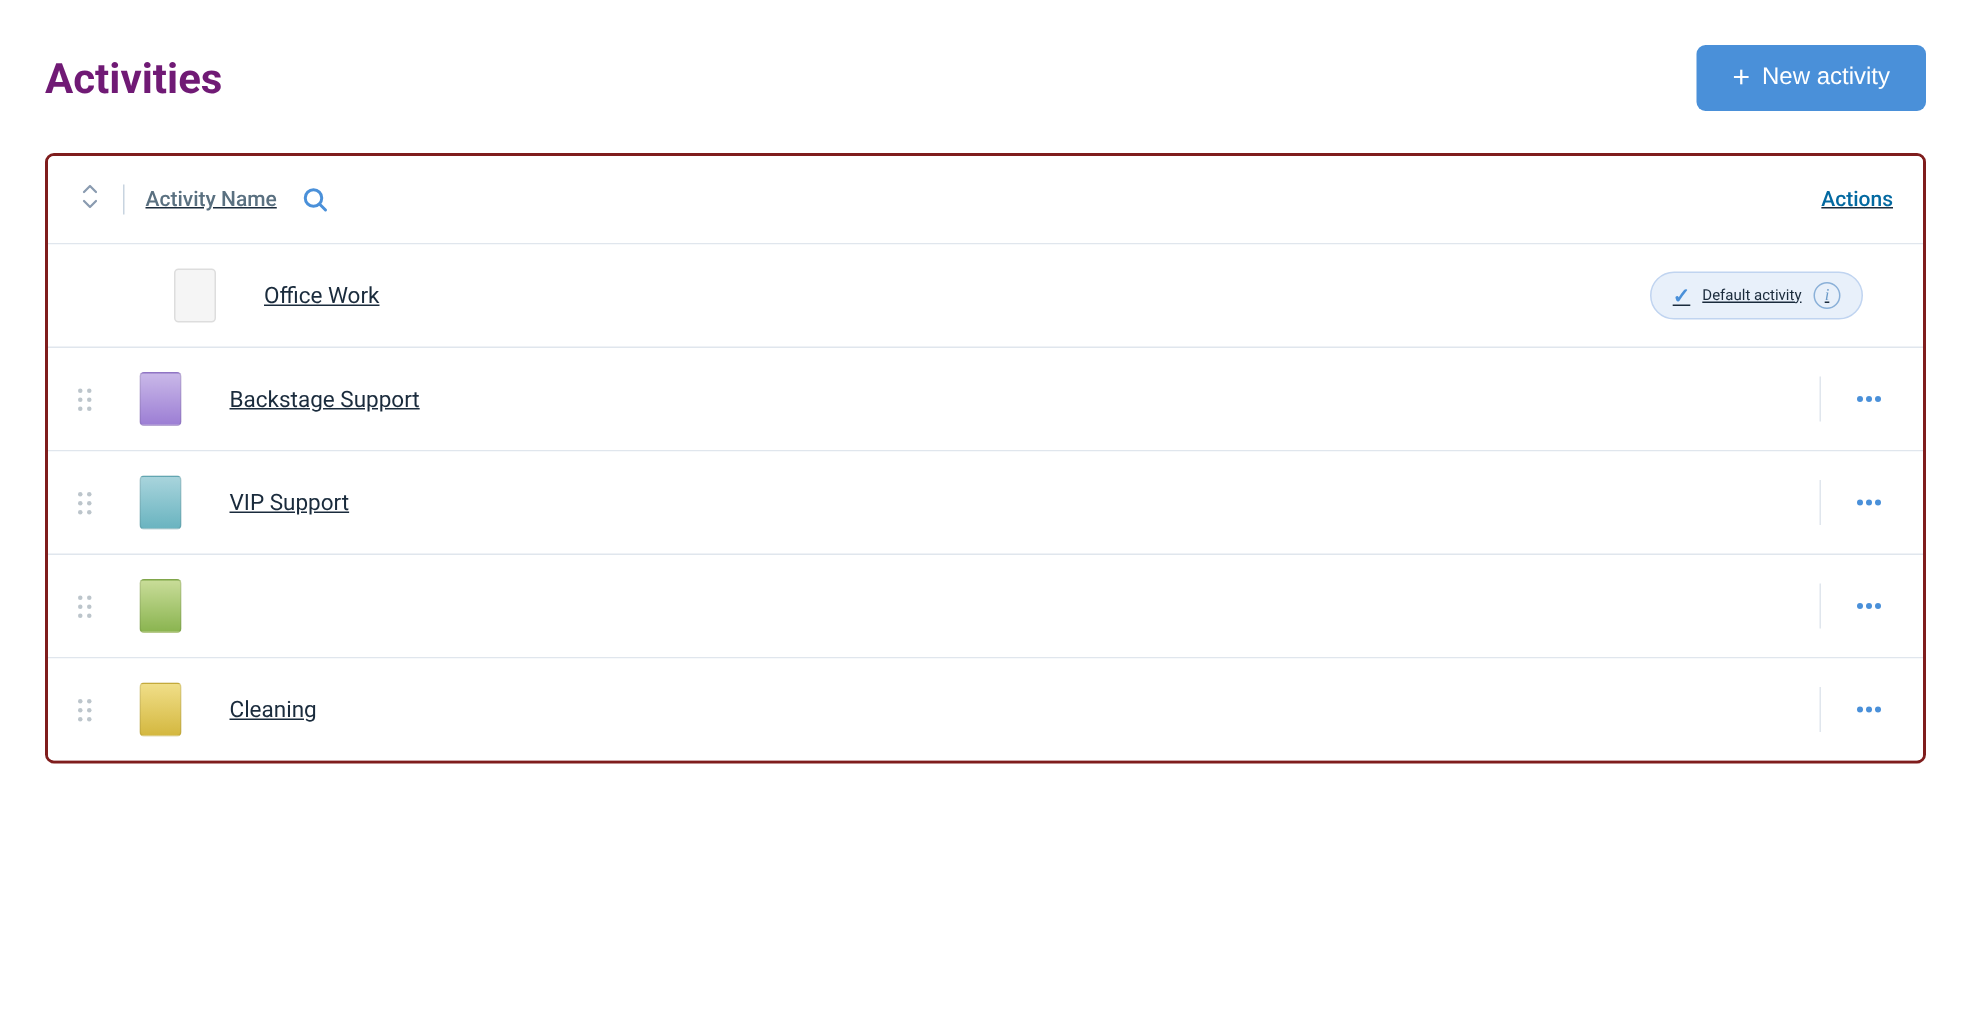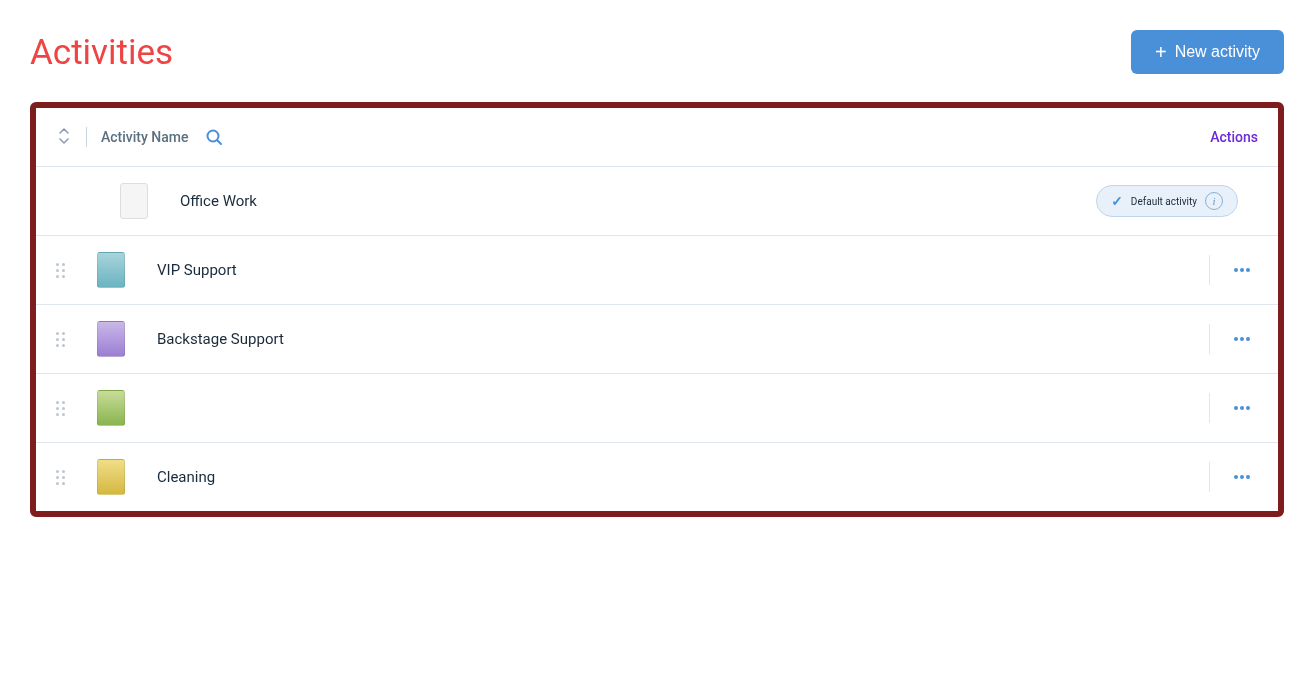--- a/index.html
+++ b/index.html
@@ -14,46 +14,47 @@
       margin: 0 auto;
       padding: 30px 30px 20px 30px;
     }
     .header-row {
       display: flex;
       align-items: center;
       justify-content: space-between;
       margin-bottom: 28px;
     }
     .page-title {
-      font-size: 35px;
-      font-weight: 400;
-      color: #ef4444;
+      font-size: 28px;
+      font-weight: 700;
+      color: #701a75;
     }
     .new-activity-btn {
       display: flex;
       align-items: center;
       gap: 8px;
       background: #4a90d9;
       color: #fff;
       border: none;
       border-radius: 6px;
       padding: 12px 24px;
       font-size: 16px;
       font-weight: 500;
       cursor: pointer;
     }
     .plus-icon {
       font-size: 20px;
       font-weight: 300;
       line-height: 1;
     }
     .table-container {
-      border: 6px solid #7f1d1d;
+      border: 2px solid #7f1d1d;
       border-radius: 6px;
       overflow: hidden;
+      text-decoration: underline;
     }
     .table-header {
       display: flex;
       align-items: center;
       justify-content: space-between;
       padding: 14px 20px;
       border-bottom: 1px solid #e0e6ed;
       background: #fff;
     }
     .header-left {
@@ -83,21 +84,21 @@
       justify-content: center;
       width: 30px;
       height: 30px;
       cursor: pointer;
     }
     .search-icon-svg {
       color: #4a90d9;
     }
     .actions-label {
       font-size: 14px;
-      color: #6d28d9;
+      color: #0369a1;
       font-weight: 500;
     }
     .activity-row {
       display: flex;
       align-items: center;
       padding: 16px 20px;
       border-bottom: 1px solid #e0e6ed;
       background: #fff;
       position: relative;
       gap: 16px;
@@ -257,22 +258,22 @@
             </div>
         <div class="drag-handle-row">
               <div class="dot"></div>
               <div class="dot"></div>
             </div>
         <div class="drag-handle-row">
               <div class="dot"></div>
               <div class="dot"></div>
             </div>
       </div>
-      <div class="activity-icon icon-teal"></div>
-      <span class="activity-name">VIP Support</span>
+      <div class="activity-icon icon-purple"></div>
+      <span class="activity-name">Backstage Support</span>
       <div style="flex:1;"></div>
       <div class="row-actions">
         <div class="vert-divider"></div>
         <button class="more-btn">
           <span class="more-dot"></span>
           <span class="more-dot"></span>
           <span class="more-dot"></span>
         </button>
       </div>
     </div>
@@ -284,22 +285,22 @@
             </div>
         <div class="drag-handle-row">
               <div class="dot"></div>
               <div class="dot"></div>
             </div>
         <div class="drag-handle-row">
               <div class="dot"></div>
               <div class="dot"></div>
             </div>
       </div>
-      <div class="activity-icon icon-purple"></div>
-      <span class="activity-name">Backstage Support</span>
+      <div class="activity-icon icon-teal"></div>
+      <span class="activity-name">VIP Support</span>
       <div style="flex:1;"></div>
       <div class="row-actions">
         <div class="vert-divider"></div>
         <button class="more-btn">
           <span class="more-dot"></span>
           <span class="more-dot"></span>
           <span class="more-dot"></span>
         </button>
       </div>
     </div>

